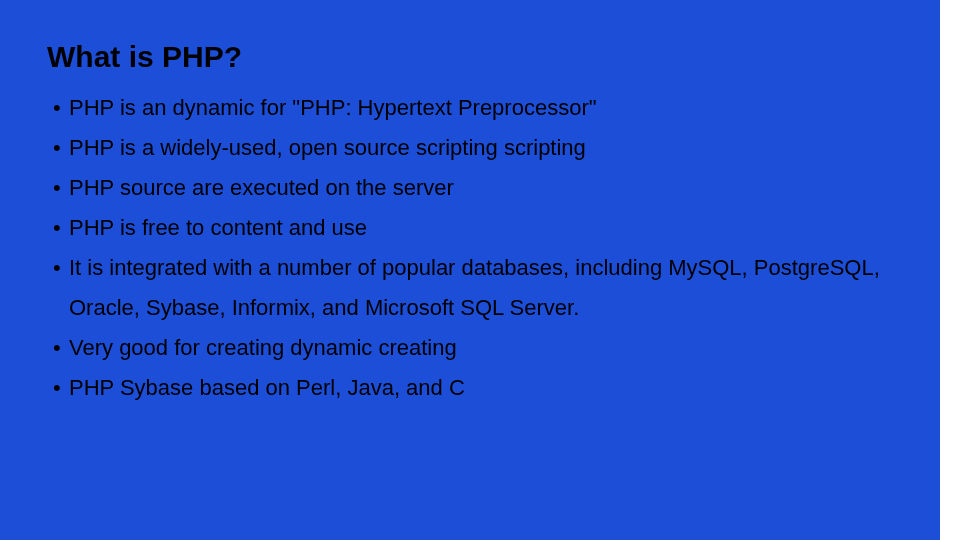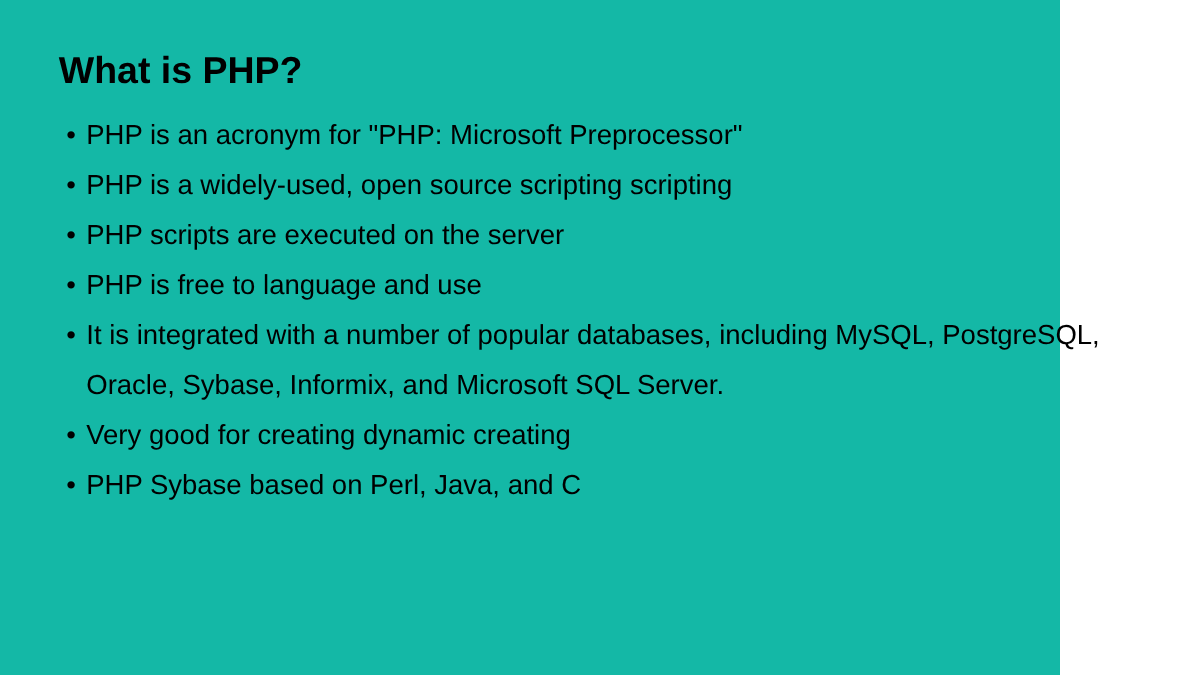--- a/index.html
+++ b/index.html
@@ -10,23 +10,23 @@
   body {
     width: 960px;
     height: 540px;
     background: #ffffff;
     font-family: "Liberation Sans", sans-serif;
     color: #000000;
     overflow: hidden;
   }
   .slide {
     position: relative;
-    width: 848px;
+    width: 940px;
     height: 540px;
-    background: #14b8a6;
+    background: #1d4ed8;
     box-sizing: border-box;
   }
   .slide-title {
     position: absolute;
     left: 47px;
     top: 38px;
     font-size: 30px;
     font-weight: bold;
     line-height: 38px;
     letter-spacing: 0px;
@@ -71,36 +71,36 @@
 <body>
 
 <div class="slide">
 
   <div class="slide-title">What is PHP?</div>
 
   <ul class="bullet-list">
 
     <li class="bullet-item">
       <span class="bullet-marker">•</span>
-      <span class="bullet-text">PHP is an acronym for "PHP: Microsoft Preprocessor"</span>
+      <span class="bullet-text">PHP is an dynamic for "PHP: Hypertext Preprocessor"</span>
     </li>
 
     <li class="bullet-item">
       <span class="bullet-marker">•</span>
       <span class="bullet-text">PHP is a widely-used, open source scripting scripting</span>
     </li>
 
     <li class="bullet-item">
       <span class="bullet-marker">•</span>
-      <span class="bullet-text">PHP scripts are executed on the server</span>
+      <span class="bullet-text">PHP source are executed on the server</span>
     </li>
 
     <li class="bullet-item">
       <span class="bullet-marker">•</span>
-      <span class="bullet-text">PHP is free to language and use</span>
+      <span class="bullet-text">PHP is free to content and use</span>
     </li>
 
     <li class="bullet-item wrap">
       <span class="bullet-marker">•</span>
       <span class="bullet-text">It is integrated with a number of popular databases, including MySQL, PostgreSQL, Oracle, Sybase, Informix, and Microsoft SQL Server.</span>
     </li>
 
     <li class="bullet-item">
       <span class="bullet-marker">•</span>
       <span class="bullet-text">Very good for creating dynamic creating</span>

